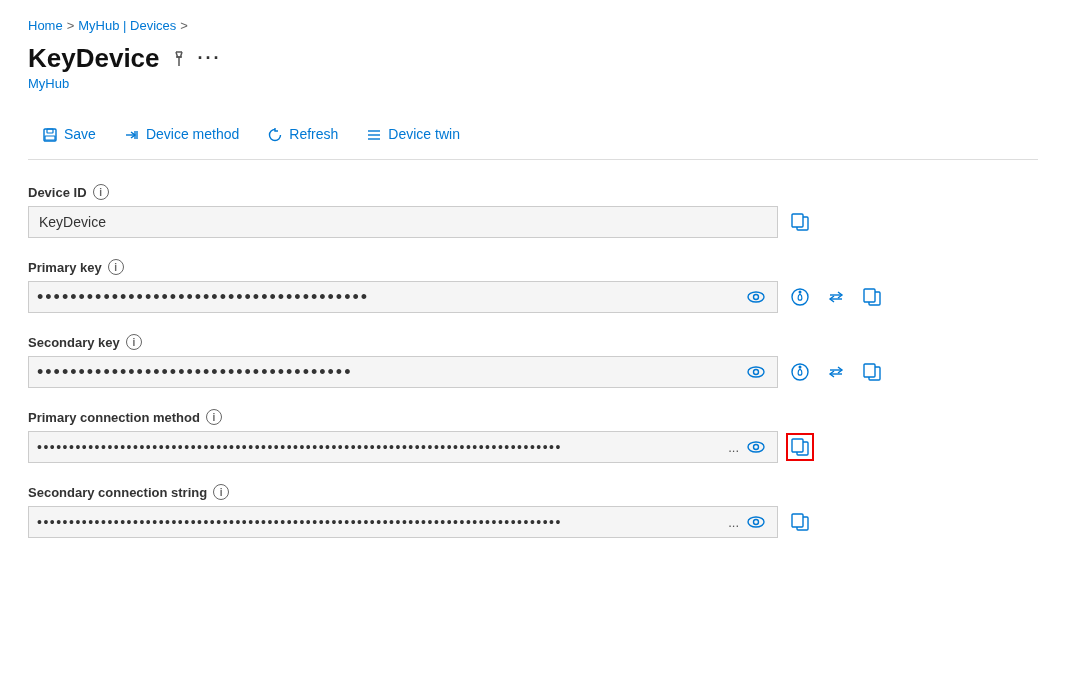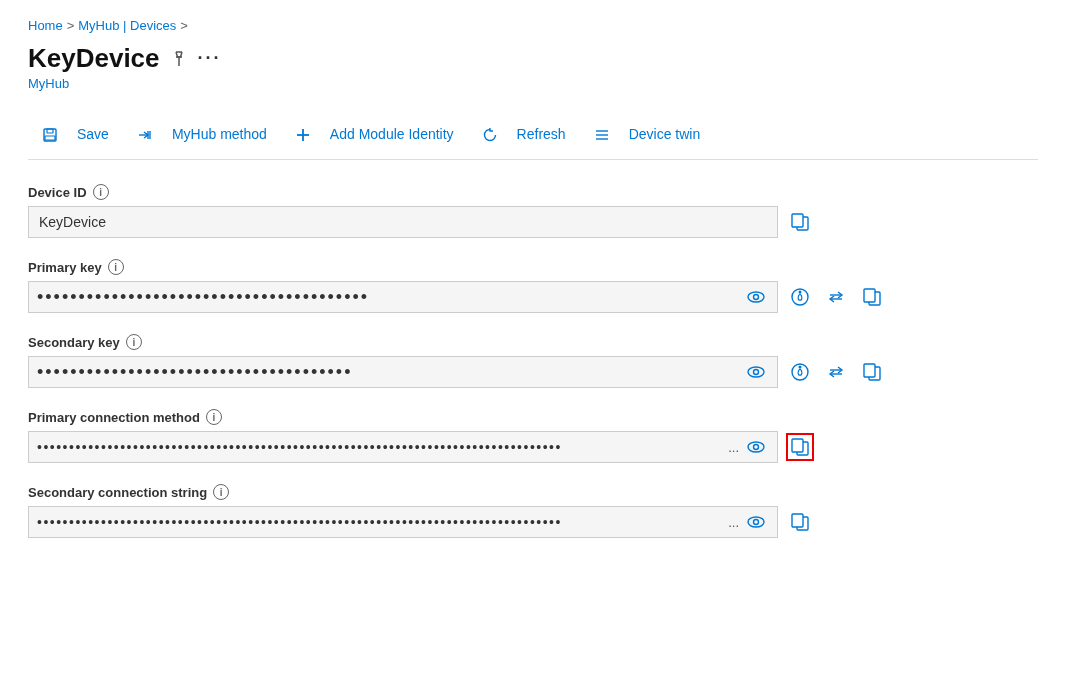--- a/index.html
+++ b/index.html
@@ -62,21 +62,21 @@
       align-items: center;
       gap: 0;
       border-bottom: 1px solid #ddd;
       padding-bottom: 10px;
       margin-bottom: 24px;
       flex-wrap: wrap;
     }
     .toolbar-btn {
       display: flex;
       align-items: center;
-      gap: 19px;
+      gap: 6px;
       padding: 6px 14px;
       background: none;
       border: none;
       color: #0078d4;
       font-size: 14px;
       cursor: pointer;
       white-space: nowrap;
     }
     .toolbar-btn .tb-icon {
       font-size: 16px;
@@ -232,32 +232,23 @@
 
     <button class="toolbar-btn">
       <span class="tb-icon">
         <svg width="16" height="16" viewBox="0 0 16 16" fill="none">
           <line x1="2" y1="8" x2="10" y2="8" stroke="#0078d4" stroke-width="1.4"></line>
           <polyline points="7,5 11,8 7,11" stroke="#0078d4" stroke-width="1.4" fill="none"></polyline>
           <line x1="13" y1="4" x2="13" y2="12" stroke="#0078d4" stroke-width="1.4"></line>
           <line x1="11" y1="4" x2="11" y2="12" stroke="#0078d4" stroke-width="1.4"></line>
         </svg>
       </span>
-      <span>MyHub method</span>
+      <span>Device method</span>
     </button>
 
-    <button class="toolbar-btn">
-      <span class="tb-icon">
-        <svg width="16" height="16" viewBox="0 0 16 16" fill="none">
-          <line x1="8" y1="2" x2="8" y2="14" stroke="#0078d4" stroke-width="1.8"></line>
-          <line x1="2" y1="8" x2="14" y2="8" stroke="#0078d4" stroke-width="1.8"></line>
-        </svg>
-      </span>
-      <span>Add Module Identity</span>
-    </button>
 
     <button class="toolbar-btn">
       <span class="tb-icon">
         <svg width="16" height="16" viewBox="0 0 16 16" fill="none">
           <path d="M13.5 8A5.5 5.5 0 1 1 8 2.5" stroke="#0078d4" stroke-width="1.4" fill="none"></path>
           <polyline points="8,1 8,4 11,4" stroke="#0078d4" stroke-width="1.4" fill="none"></polyline>
         </svg>
       </span>
       <span>Refresh</span>
     </button>

